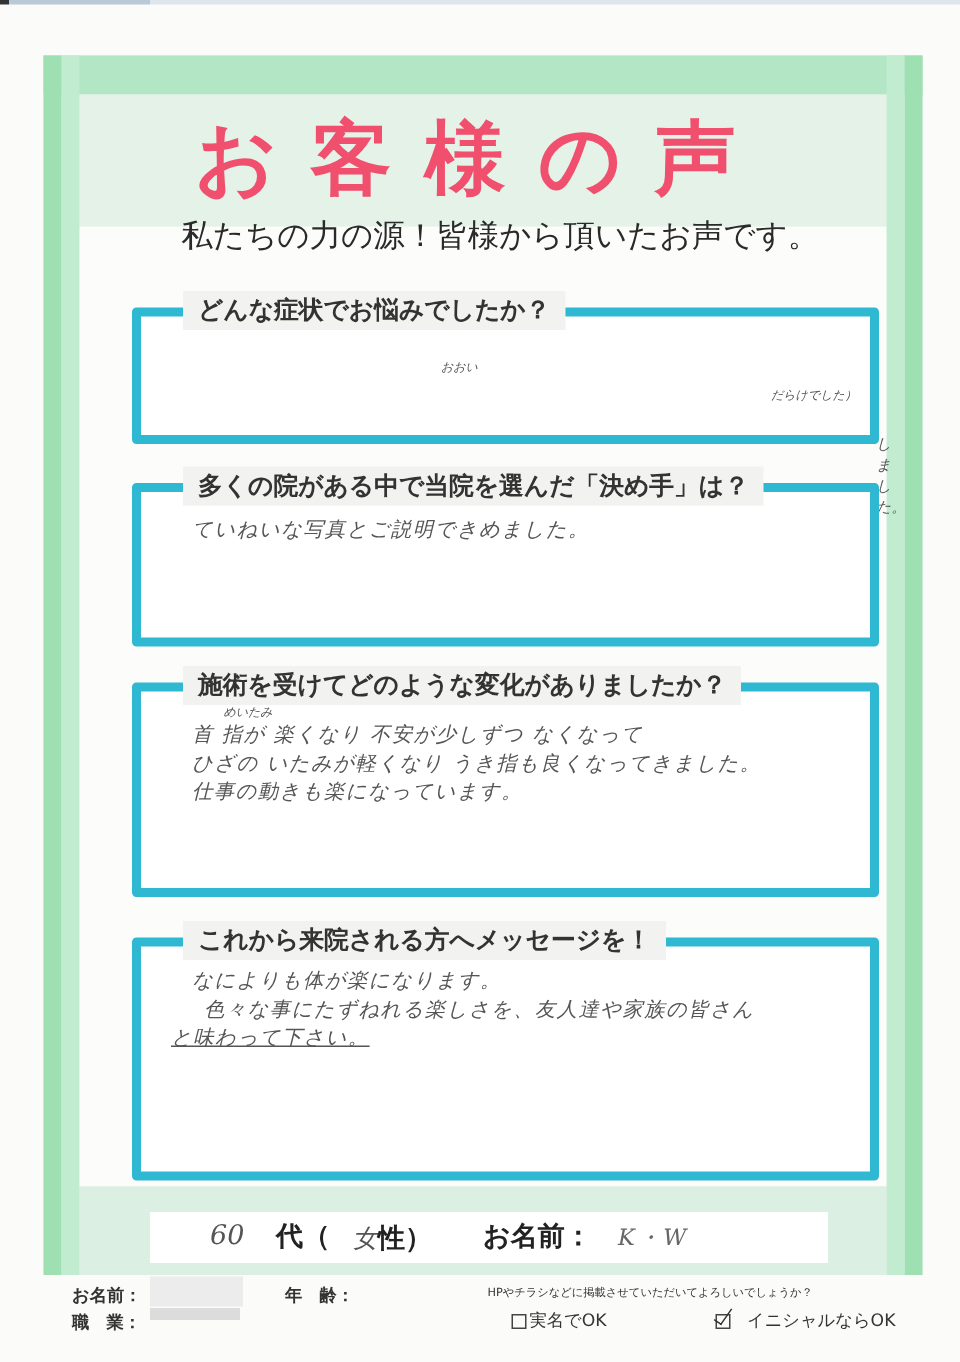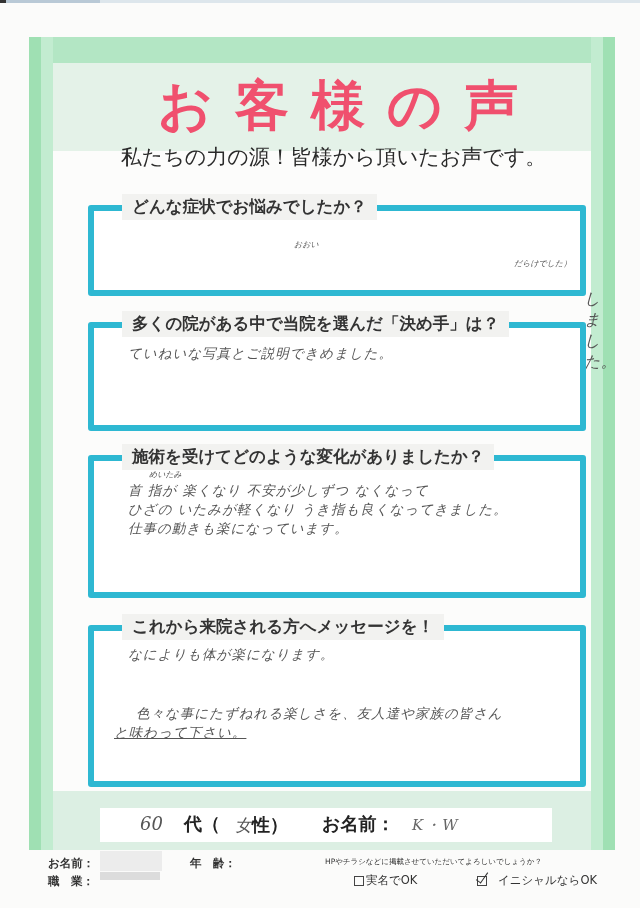--- a/index.html
+++ b/index.html
@@ -13,21 +13,21 @@
     background: #dcefe3; }
   .frame-left { position: absolute; left: 29px; top: 37px; width: 12px; height: 813px; background: #9fe0b3; }
   .frame-left2 { position: absolute; left: 41px; top: 37px; width: 12px; height: 813px; background: #c2ecd0; }
   .frame-right { position: absolute; left: 603px; top: 37px; width: 12px; height: 813px; background: #9fe0b3; }
   .frame-right2 { position: absolute; left: 591px; top: 37px; width: 12px; height: 813px; background: #c2ecd0; }
   .frame-topbar { position: absolute; left: 29px; top: 37px; width: 586px; height: 26px; background: #b3e6c4; }
 
   .title-band { position: absolute; left: 53px; top: 63px; width: 538px; height: 88px; background: #e4f2e8; }
   .white-panel { position: absolute; left: 53px; top: 151px; width: 538px; height: 640px; background: #fcfcfb; }
 
-  .main-title { position: absolute; left: 69px; top: 62px; width: 538px; text-align: center;
+  .main-title { position: absolute; left: 41px; top: 62px; width: 538px; text-align: center;
     font-family: "DejaVu Sans", sans-serif; font-weight: bold; font-size: 54px; letter-spacing: 22px;
     color: #f0506e; line-height: 88px; padding-left: 22px; }
 
   .subtitle { position: absolute; left: 53px; top: 142px; width: 561px; text-align: center;
     font-size: 21px; color: #2a2a2a; line-height: 30px; }
 
   .qbox { position: absolute; left: 88px; width: 498px; border: 6px solid #2eb8d2;
     border-radius: 3px; background: #fff; }
   .qlabel { position: absolute; left: 28px; top: -17px; background: #f2f2f0; padding: 0 10px;
     font-size: 16.5px; font-weight: bold; color: #333; line-height: 26px; white-space: nowrap; }
@@ -72,21 +72,21 @@
 <div class="title-band"></div>
 <div class="white-panel"></div>
 
 <div class="main-title">お客様の声</div>
 <div class="subtitle">私たちの力の源！皆様から頂いたお声です。</div>
 
 <div class="qbox q1">
   <div class="qlabel">どんな症状でお悩みでしたか？</div>
   <div class="aside" style="left:200px; top:28px; font-size:8px;">おおい</div>
   <div class="aside" style="left:420px; top:47px; font-size:8px;">だらけでした）</div>
-  <div class="aside" style="left:490px; top:78px; font-size:16px;">しました。</div>
+  <div class="aside" style="left:490px; top:78px; font-size:10px;">しました。</div>
 </div>
 
 <div class="qbox q2">
   <div class="qlabel">多くの院がある中で当院を選んだ「決め手」は？</div>
   <div class="answer" style="top:16px;">
     <div>ていねいな写真とご説明できめました。</div>
   </div>
 </div>
 
 <div class="qbox q3">
@@ -96,21 +96,21 @@
     <div>ひざの いたみが軽くなり うき指も良くなってきました。</div>
     <div>仕事の動きも楽になっています。</div>
   </div>
   <div class="aside" style="left:55px; top:8px; font-size:8px;">めいたみ</div>
 </div>
 
 <div class="qbox q4">
   <div class="qlabel">これから来院される方へメッセージを！</div>
   <div class="answer" style="top:14px; left:34px;">
     <div>なによりも体が楽になります。</div>
-    <div style="padding-left:8px;margin-top:40px;">色々な事にたずねれる楽しさを、友人達や家族の皆さん</div>
+    <div style="padding-left:8px;">色々な事にたずねれる楽しさを、友人達や家族の皆さん</div>
     <div style="margin-left:-14px;text-decoration:underline;">と味わって下さい。</div>
   </div>
 </div>
 
 <div class="footer-band"></div>
 <div class="footer-box"></div>
 <div class="age-val">60</div>
 <div class="age-label">代（</div>
 <div class="gender-val">
   <span>女</span><span style="font-family:'DejaVu Sans',sans-serif;font-style:normal;font-weight:bold;color:#222;font-size:18px;">性）</span>
@@ -118,20 +118,20 @@
 <div class="name-label">お名前：</div>
 <div class="name-val">K・W</div>
 
 <div class="bottom-field" style="left:48px; top:856px;">お名前：</div>
 <div class="redact" style="left:100px; top:851px; width:62px; height:20px;"></div>
 <div class="redact" style="left:100px; top:872px; width:60px; height:8px; background:#dcdcdc;"></div>
 <div class="bottom-field" style="left:190px; top:856px;">年　齢：</div>
 <div class="bottom-field" style="left:48px; top:874px;">職　業：</div>
 
 <div class="consent-q">HPやチラシなどに掲載させていただいてよろしいでしょうか？</div>
-<div class="consent-opt" style="left:354px;">
+<div class="consent-opt" style="left:341px;">
   <span class="cb"></span>
   <span>実名でOK</span>
 </div>
 <div class="consent-opt" style="left:477px;gap:11px;">
   <span class="cb checked"></span>
   <span>イニシャルならOK</span>
 </div>
 
 </body></html>

